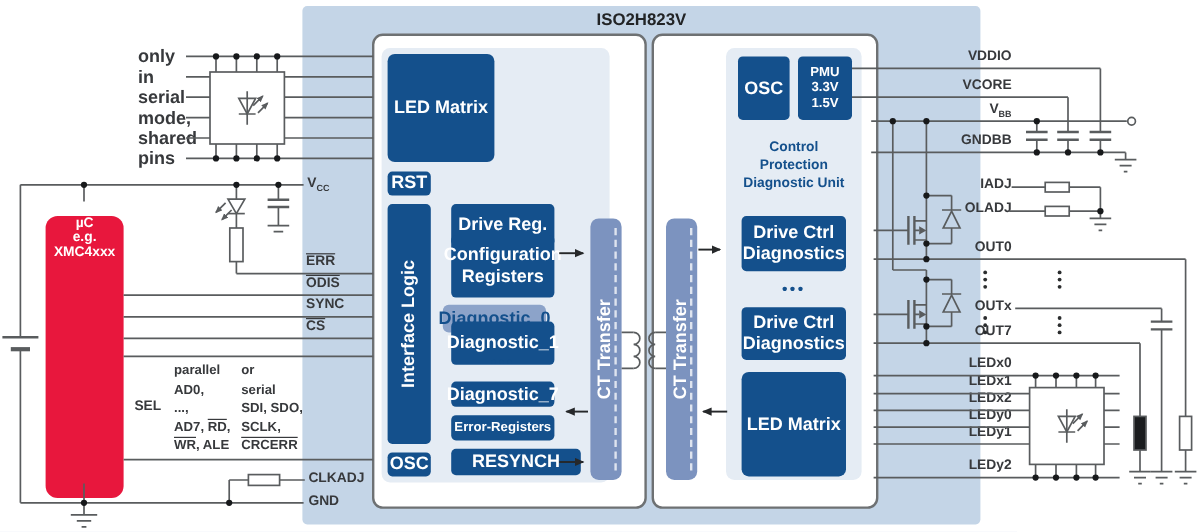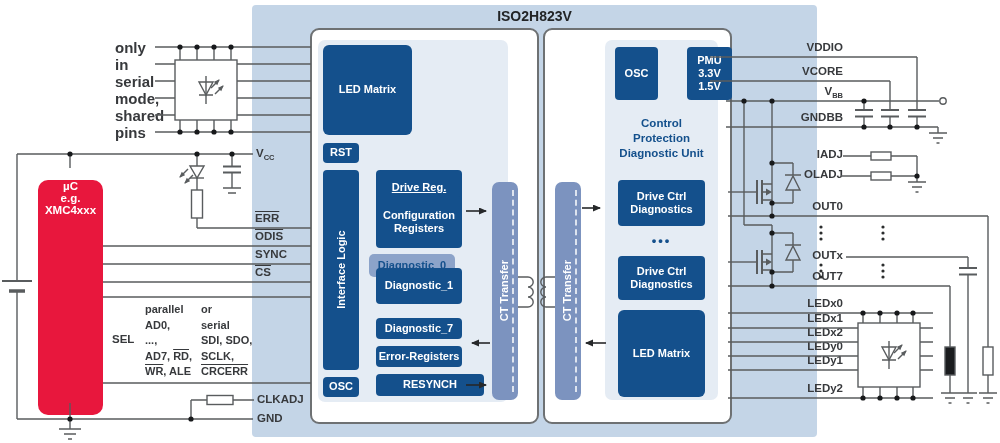--- a/index.html
+++ b/index.html
@@ -4,21 +4,21 @@
 <style>
   html,body{margin:0;padding:0;background:#fff;}
   #stage{position:relative;width:1000px;height:443px;background:#fff;
          font-family:"Liberation Sans",sans-serif;overflow:hidden;}
   .chipbg{position:absolute;left:252px;top:5px;width:565px;height:432px;
           background:#C4D5E7;border-radius:4px;}
   .wbox{position:absolute;background:#fff;border:2px solid #6E7173;border-radius:9px;}
   .panel{position:absolute;background:#E5ECF4;border-radius:7px;}
   .blk{position:absolute;background:#14508C;color:#fff;border-radius:4px;
        display:flex;align-items:center;justify-content:center;text-align:center;
-       font-size:11px;font-weight:bold;line-height:1.2;}
+       font-size:15px;font-weight:bold;line-height:1.2;}
   .slate{background:#8CA3C9;color:#14508C;}
   .ct{background:#7C93BF;border-radius:7px;}
   .ct::after{content:"";position:absolute;top:8px;bottom:8px;right:4px;
              border-right:2px dashed rgba(255,255,255,.75);}
   .vblk span{white-space:nowrap;transform:rotate(-90deg);}
   .lbl{position:absolute;font-size:11.5px;font-weight:bold;color:#37393C;white-space:nowrap;}
   .rcol{position:absolute;font-size:11.5px;font-weight:bold;color:#37393C;
         width:83px;left:760px;text-align:right;}
   .ov{text-decoration:overline;}
   sub.s{font-size:7.5px;font-weight:bold;}
@@ -50,37 +50,37 @@
   <div class="wbox" style="left:543px;top:28px;width:185px;height:392px;"></div>
   <div class="panel" style="left:318px;top:40px;width:190px;height:362px;"></div>
   <div class="panel" style="left:605px;top:40px;width:113px;height:360px;"></div>
 
   <div class="blk" style="left:323px;top:45px;width:89px;height:90px;border-radius:6px;">LED Matrix</div>
   <div class="blk" style="left:323px;top:143px;width:36px;height:20px;">RST</div>
   <div class="blk vblk" style="left:323px;top:170px;width:36px;height:200px;">
       <span>Interface Logic</span>
     </div>
   <div class="blk" style="left:323px;top:377px;width:36px;height:20px;">OSC</div>
-  <div class="blk" style="left:376px;top:170px;width:86px;height:35px;text-decoration:underline;">Drive Reg.</div>
+  <div class="blk" style="left:376px;top:170px;width:86px;height:35px;">Drive Reg.</div>
   <div class="blk" style="left:376px;top:196px;width:86px;height:52px;">Configuration Registers</div>
   <div class="blk slate" style="left:369px;top:254px;width:86px;height:23px;border-radius:5px;">Diagnostic_0</div>
   <div class="blk" style="left:376px;top:268px;width:86px;height:36px;">Diagnostic_1</div>
   <div class="dots" style="left:376px;top:294px;width:86px;">•••</div>
   <div class="blk" style="left:376px;top:318px;width:86px;height:21px;">Diagnostic_7</div>
   <div class="blk" style="left:376px;top:346px;width:86px;height:21px;font-size:11px;">Error-Registers</div>
   <div class="blk" style="left:376px;top:374px;width:108px;height:22px;">RESYNCH</div>
   <div class="blk ct vblk" style="left:492px;top:182px;width:26px;height:218px;">
       <span>CT Transfer</span>
     </div>
 
   <div class="blk ct vblk" style="left:555px;top:182px;width:26px;height:218px;">
       <span>CT Transfer</span>
     </div>
   <div class="blk" style="left:615px;top:47px;width:43px;height:53px;">OSC</div>
-  <div class="blk" style="left:665px;top:47px;width:45px;height:53px;flex-direction:column;font-size:11px;margin-left:22px;">
+  <div class="blk" style="left:665px;top:47px;width:45px;height:53px;flex-direction:column;font-size:11px;">
     <span>PMU</span>
     <span>3.3V</span>
     <span>1.5V</span>
   </div>
   <div class="cpdu pre">Control
 Protection
 Diagnostic Unit</div>
   <div class="blk" style="left:618px;top:180px;width:87px;height:46px;">Drive Ctrl Diagnostics</div>
   <div class="dots" style="left:618px;top:233px;width:87px;">•••</div>
   <div class="blk" style="left:618px;top:256px;width:87px;height:44px;">Drive Ctrl Diagnostics</div>

